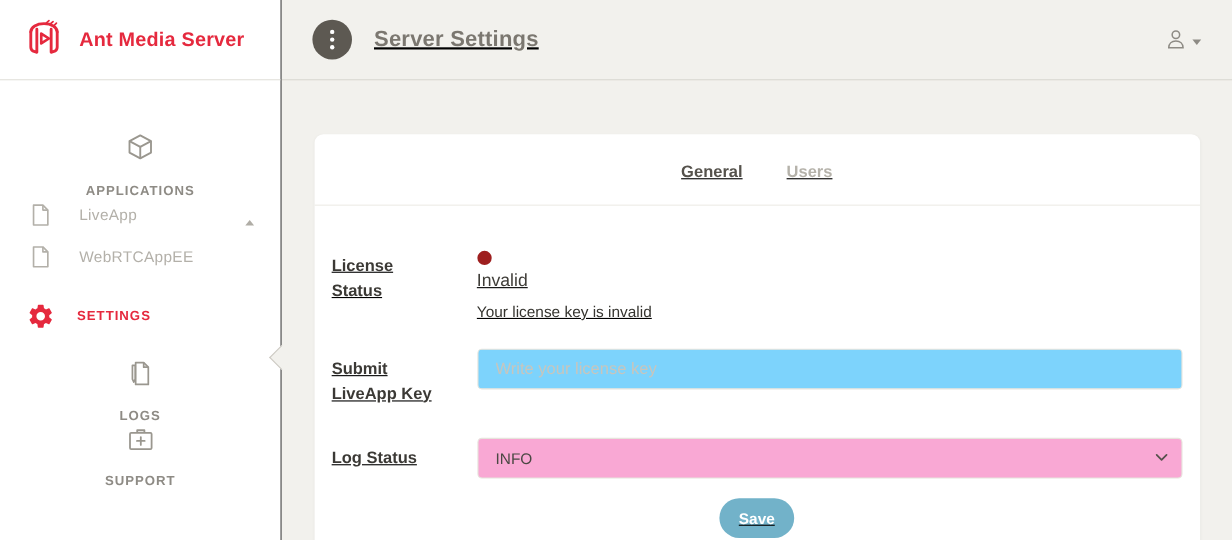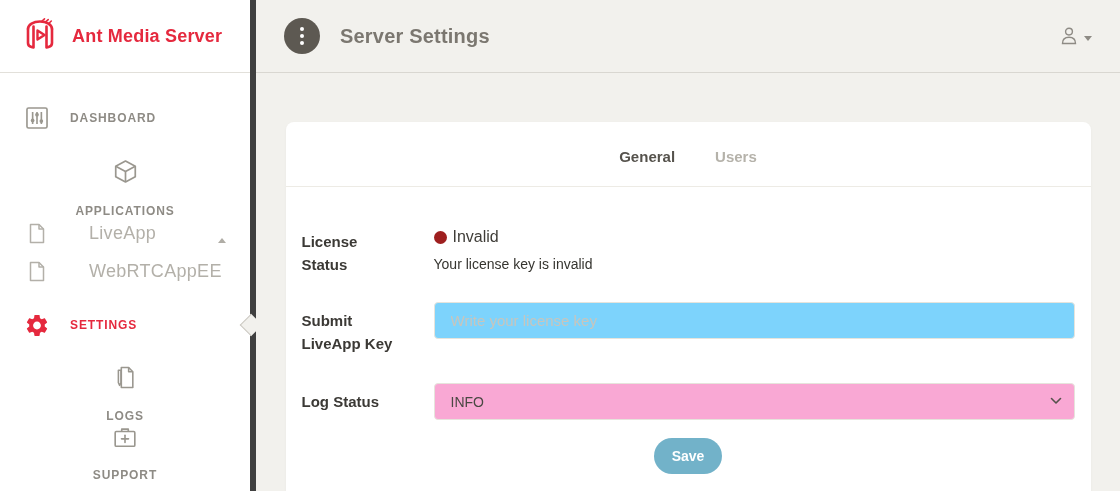--- a/index.html
+++ b/index.html
@@ -1,51 +1,51 @@
 <!DOCTYPE html>
 <html><head>
 <meta charset="utf-8">
 <style>
   * { margin:0; padding:0; box-sizing:border-box; }
   html,body { width:1120px; height:491px; font-family:"Liberation Sans", sans-serif; background:#f2f1ed; overflow:hidden; }
 
   
   .sidebar {
     position:fixed; left:0; top:0; width:256px; height:491px;
-    background:#ffffff; border-right:6px solid #404040; z-index:1;
+    background:#ffffff; border-right:1px solid #404040; z-index:1;
   }
   .logo-row {
     height:73px; display:flex; align-items:center; gap:12px;
     padding:0 20px; border-bottom:1px solid #e2e0da;
   }
   .brand-text { color:#e5293e; font-size:18px; font-weight:700; letter-spacing:.2px; }
   .nav { list-style:none; padding-top:26px; }
   .nav-item {
     display:flex; align-items:center; gap:20px; height:38px;
     padding:0 24px; cursor:pointer;
   }
   .nav-item .icon-box { width:26px; display:flex; justify-content:center; }
   .nav-label { font-size:12px; letter-spacing:.9px; color:#8e8b85; font-weight:600; }
   .nav-item.sub { gap:22px; }
-  .nav-item.sub .nav-label { font-size:18px; letter-spacing:.3px; color:#b3b0a9; font-weight:400; text-transform:none;margin-left:17px; }
+  .nav-item.sub .nav-label { font-size:14px; letter-spacing:.3px; color:#b3b0a9; font-weight:400; text-transform:none; }
   .nav-item.active .nav-label { color:#e5293e; }
   .mt-22 { margin-top:22px;flex-direction:column; } .mt-17 { margin-top:17px; } .mt-16 { margin-top:16px; }
   .collapse-caret {
     margin-left:auto; width:0; height:0;
     border-left:4px solid transparent; border-right:4px solid transparent;
     border-bottom:5px solid #b0ada6;
   }
   .notch {
     position:absolute; top:317px; right:-9px; width:16px; height:16px;
     background:#f2f1ed; transform:rotate(45deg);
     border-left:1px solid #ccc9c3; border-bottom:1px solid #ccc9c3; z-index:2;
   }
 
   
-  .main { margin-left:256px; height:491px; }
+  .main { margin-left:256px; height:491px;text-decoration:underline; }
   .topbar {
     height:73px; display:flex; align-items:center; padding:0 28px;
     border-bottom:1px solid #d9d7d1; background:#f2f1ed;
   }
   .kebab-circle {
     width:36px; height:36px; border-radius:50%; background:#5d5952;
     display:flex; flex-direction:column; align-items:center; justify-content:center;
     gap:3px; cursor:pointer;
   }
   .kebab-circle i { width:4px; height:4px; border-radius:50%; background:#ffffff; }
@@ -68,21 +68,21 @@
   }
   .tab { font-size:15px; color:#b5b2aa; cursor:pointer; font-weight:600; }
   .tab.active { color:#55524c; }
 
   .form { padding:36px 16px 28px 16px; }
   .form-row { display:grid; grid-template-columns:132px 1fr; align-items:start; }
   .form-label {
     font-size:15px; color:#3b3935; font-weight:600; padding-top:8px;
     max-width:100px; line-height:1.5;
   }
-  .status-line { display:flex; align-items:center; gap:6px; padding-top:5px; }
+  .status-line { display:flex; align-items:flex-start; gap:6px; padding-top:5px;flex-direction:column; }
   .status-dot { width:13px; height:13px; border-radius:50%; background:#9e1f1f; }
   .status-value { font-size:16px; color:#3f3d38; }
   .status-note { font-size:14px; color:#35342f; margin-top:10px; }
 
   .mt-26 { margin-top:26px; } .mt-28 { margin-top:28px; }
   .text-input {
     width:100%; height:37px; background:#7dd3fc; border:1px solid #e6e4dc;
     border-radius:4px; padding:0 16px; font-size:15px; color:#55524c;
     font-family:"Liberation Sans", sans-serif; outline:none;
   }
@@ -117,34 +117,20 @@
         <path d="M8 12 V26 C8 28 9.5 29.5 11.5 30 L13.5 30.5 V9.5" stroke="#e5293e" stroke-width="2.6" stroke-linejoin="round" stroke-linecap="round"></path>
         <path d="M32 12 V26 C32 28 30.5 29.5 28.5 30 L26.5 30.5 V9.5" stroke="#e5293e" stroke-width="2.6" stroke-linejoin="round" stroke-linecap="round"></path>
         <path d="M17.5 13.5 L24.5 18 L17.5 22.5 Z" stroke="#e5293e" stroke-width="2.4" stroke-linejoin="round"></path>
         <path d="M22 4 L24.5 1.8 M26 4.6 L28.2 2.6 M29.5 5.8 L31.3 4" stroke="#e5293e" stroke-width="1.6" stroke-linecap="round"></path>
       </svg>
     </span>
     <span class="brand-text">Ant Media Server</span>
   </div>
 
   <ul class="nav">
-    <li class="nav-item">
-      <span class="icon-box">
-        <svg width="24" height="24" viewBox="0 0 22 22" fill="none" stroke="#9a978f" stroke-width="1.5">
-          <rect x="1.8" y="1.8" width="18.4" height="18.4" rx="1.5"></rect>
-          <line x1="7" y1="5.5" x2="7" y2="16.5"></line>
-          <line x1="11" y1="5.5" x2="11" y2="16.5"></line>
-          <line x1="15" y1="5.5" x2="15" y2="16.5"></line>
-          <circle cx="7" cy="13.2" r="1.7" fill="#9a978f" stroke="none"></circle>
-          <circle cx="11" cy="8" r="1.7" fill="#9a978f" stroke="none"></circle>
-          <circle cx="15" cy="13.8" r="1.7" fill="#9a978f" stroke="none"></circle>
-        </svg>
-      </span>
-      <span class="nav-label">DASHBOARD</span>
-    </li>
 
     <li class="nav-item mt-22">
       <span class="icon-box">
         <svg width="25" height="25" viewBox="0 0 22 22" fill="none" stroke="#9a978f" stroke-width="1.5" stroke-linejoin="round">
           <path d="M11 1.8 L19.6 6.4 V15.6 L11 20.2 L2.4 15.6 V6.4 Z"></path>
           <path d="M2.4 6.4 L11 11 L19.6 6.4"></path>
           <line x1="11" y1="11" x2="11" y2="20.2"></line>
         </svg>
       </span>
       <span class="nav-label">APPLICATIONS</span>

